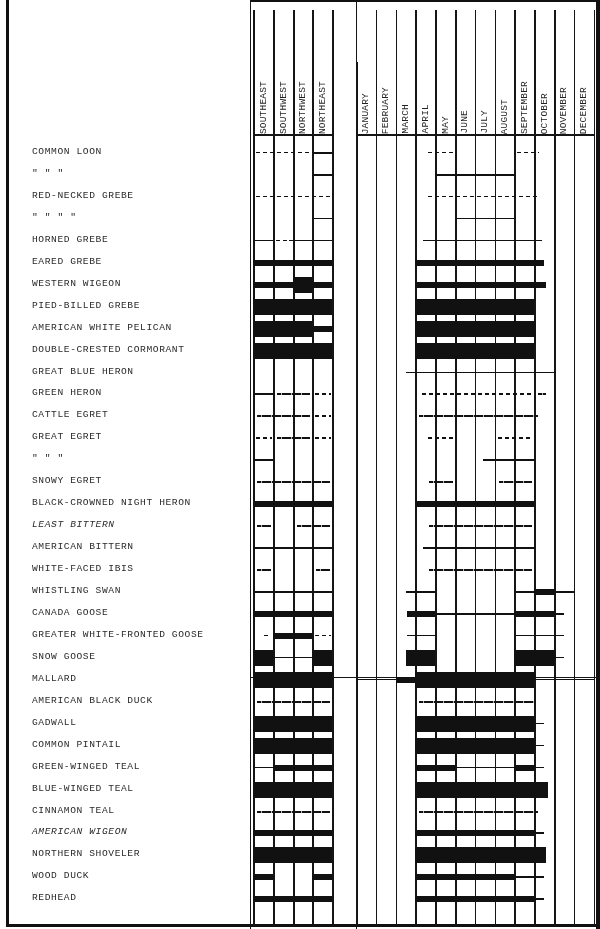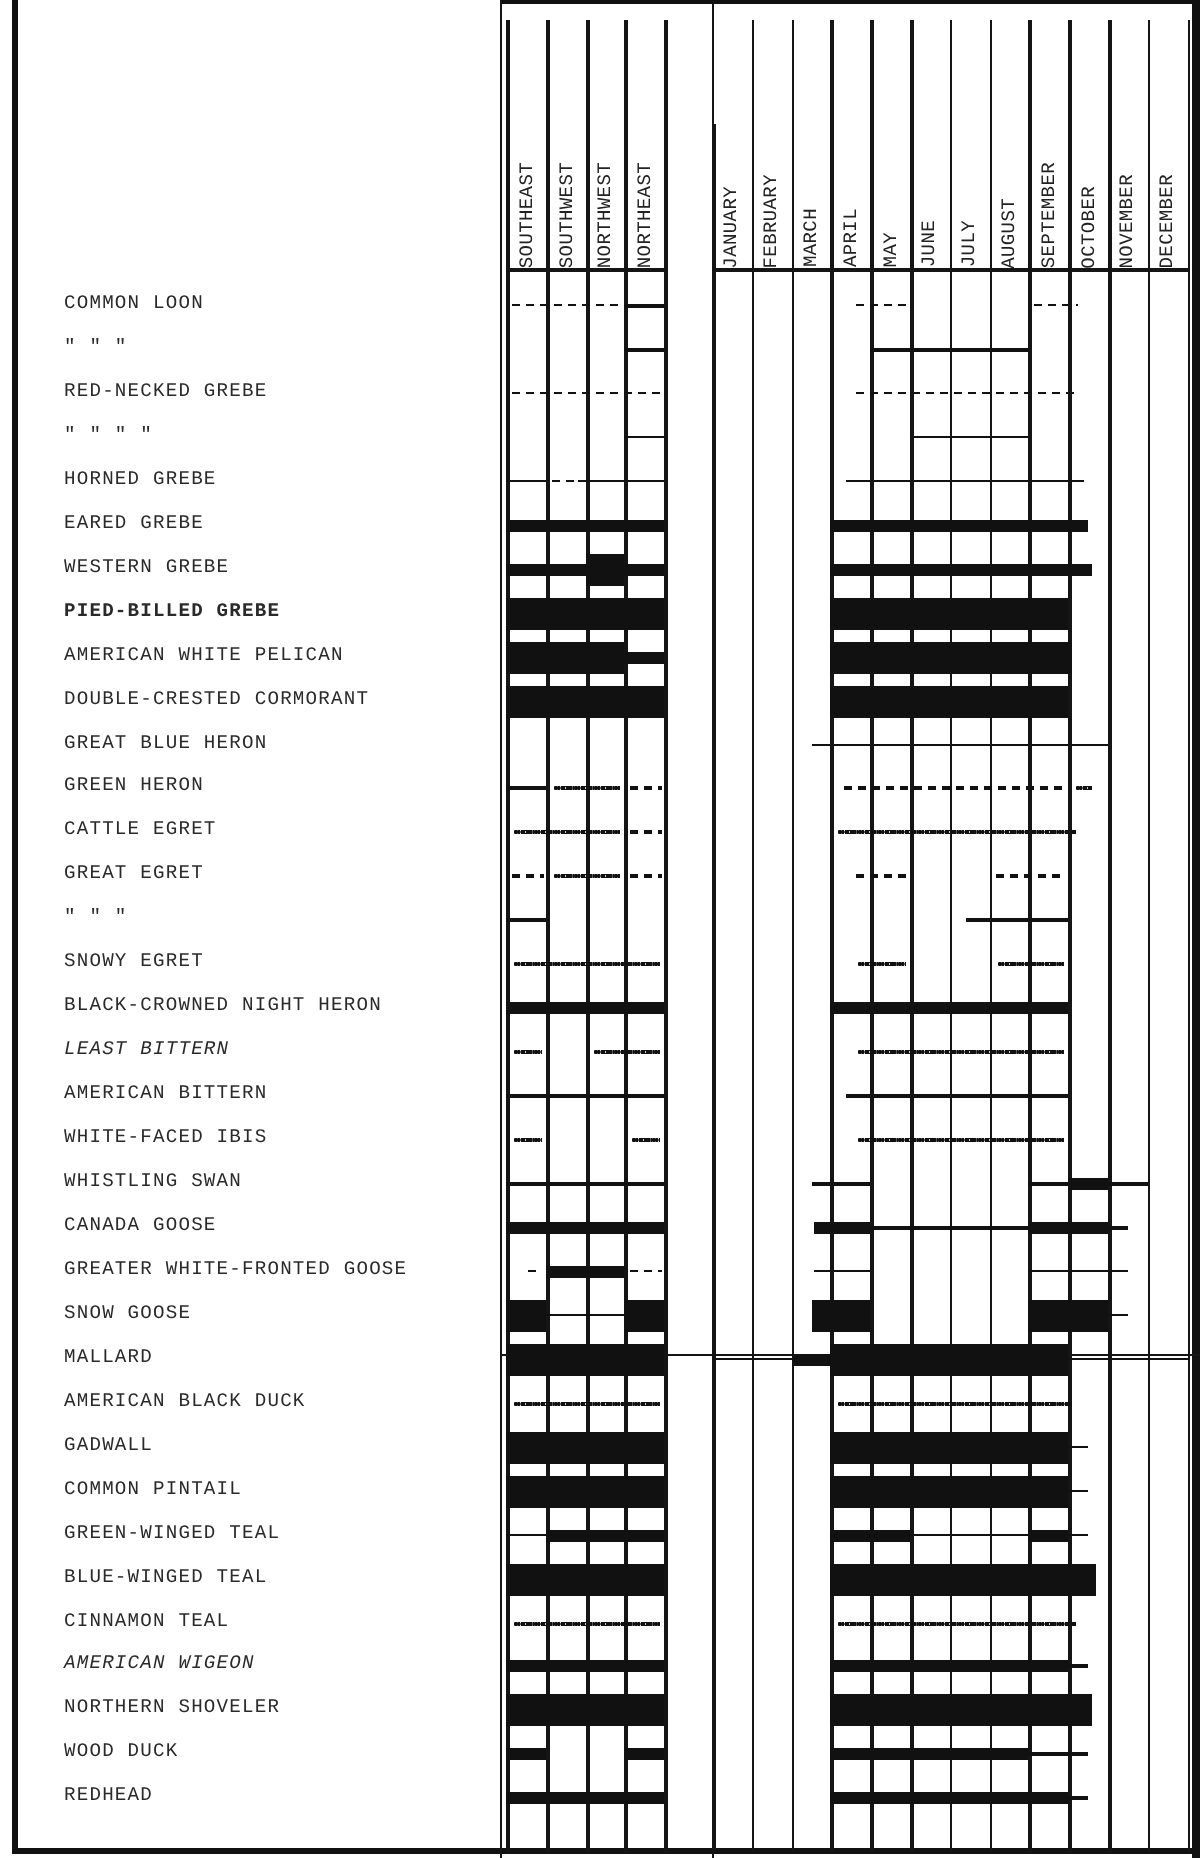--- a/index.html
+++ b/index.html
@@ -105,22 +105,22 @@
       <div class="hline" style="left: 356px; top: 134px; width: 237.6px;"></div>
       <div class="hline" style="left: 250px; top: 676.8px; width: 350px; height: 1.2px;"></div>
     </div>
   <div id="labels">
       <div class="label" style="top: 146px;">COMMON LOON</div>
       <div class="label" style="top: 167.95px;">"   "   "</div>
       <div class="label" style="top: 189.9px;">RED-NECKED GREBE</div>
       <div class="label" style="top: 211.85px;">"   "   "   "</div>
       <div class="label" style="top: 233.8px;">HORNED GREBE</div>
       <div class="label" style="top: 255.75px;">EARED GREBE</div>
-      <div class="label" style="top: 277.7px;">WESTERN GREBE</div>
-      <div class="label" style="top: 299.65px; font-weight: bold;">PIED-BILLED GREBE</div>
+      <div class="label" style="top: 277.7px;">WESTERN WIGEON</div>
+      <div class="label" style="top: 299.65px;">PIED-BILLED GREBE</div>
       <div class="label" style="top: 321.6px;">AMERICAN WHITE PELICAN</div>
       <div class="label" style="top: 343.55px;">DOUBLE-CRESTED CORMORANT</div>
       <div class="label" style="top: 365.5px;">GREAT BLUE HERON</div>
       <div class="label" style="top: 387.45px;">GREEN HERON</div>
       <div class="label" style="top: 409.4px;">CATTLE EGRET</div>
       <div class="label" style="top: 431.35px;">GREAT EGRET</div>
       <div class="label" style="top: 453.3px;">"   "   "</div>
       <div class="label" style="top: 475.25px; text-align: right;">SNOWY EGRET</div>
       <div class="label" style="top: 497.2px;">BLACK-CROWNED NIGHT HERON</div>
       <div class="label" style="top: 519.15px; font-style: italic;">LEAST BITTERN</div>

